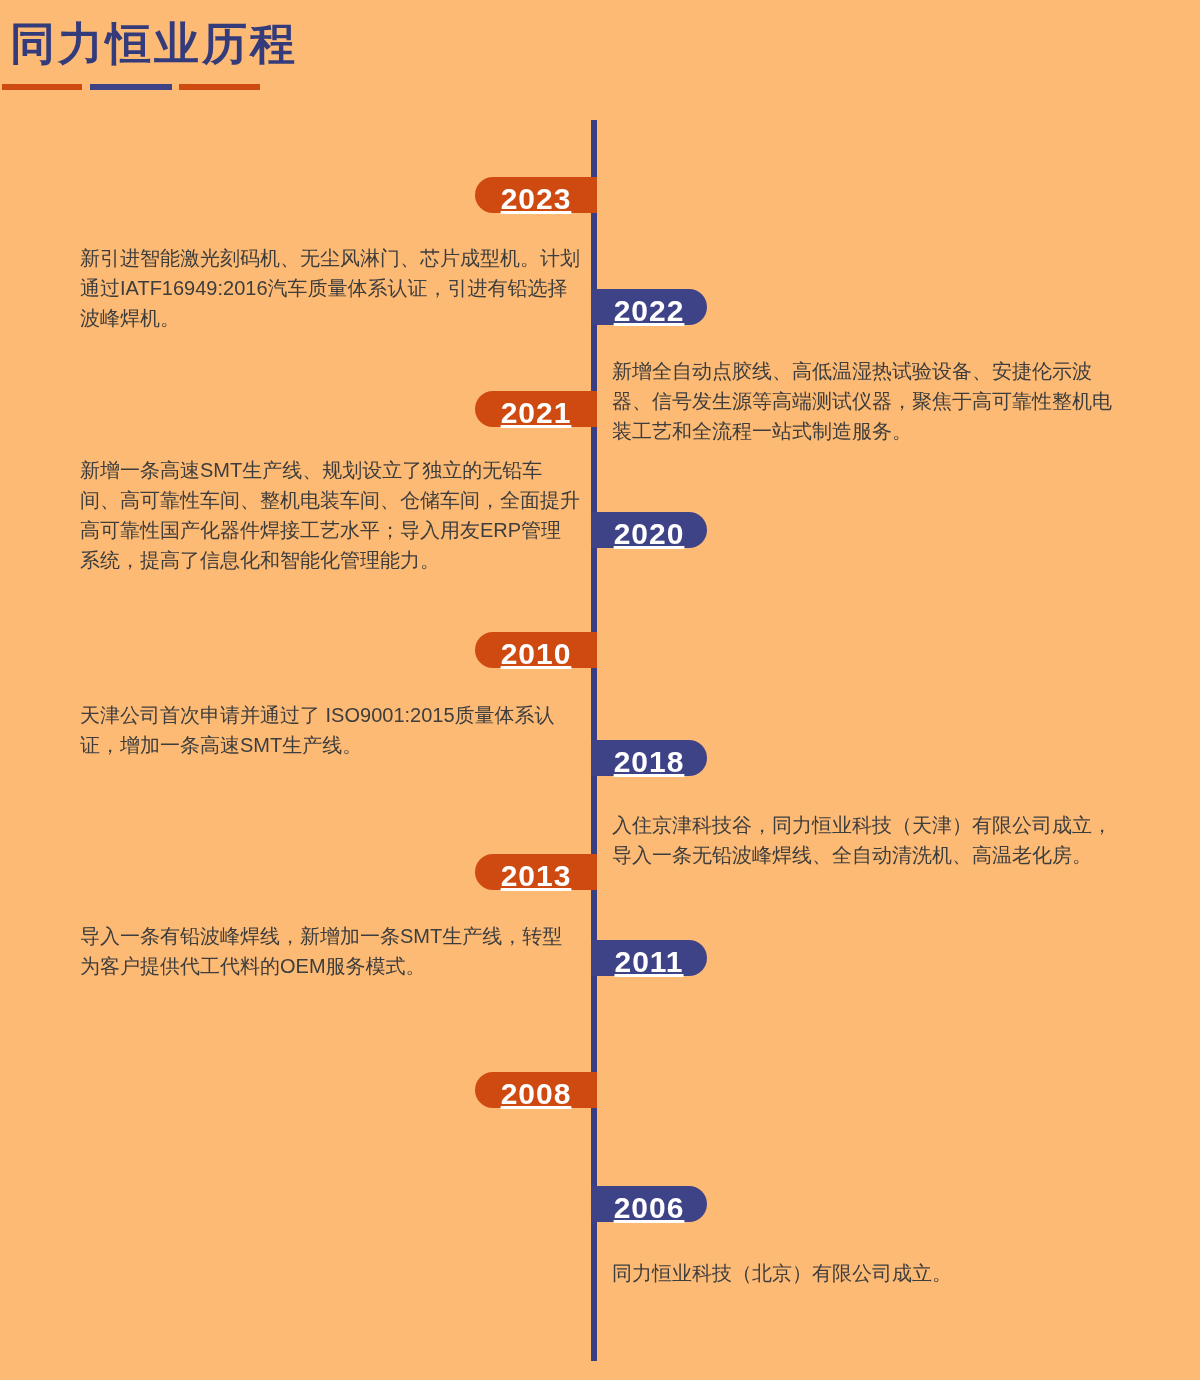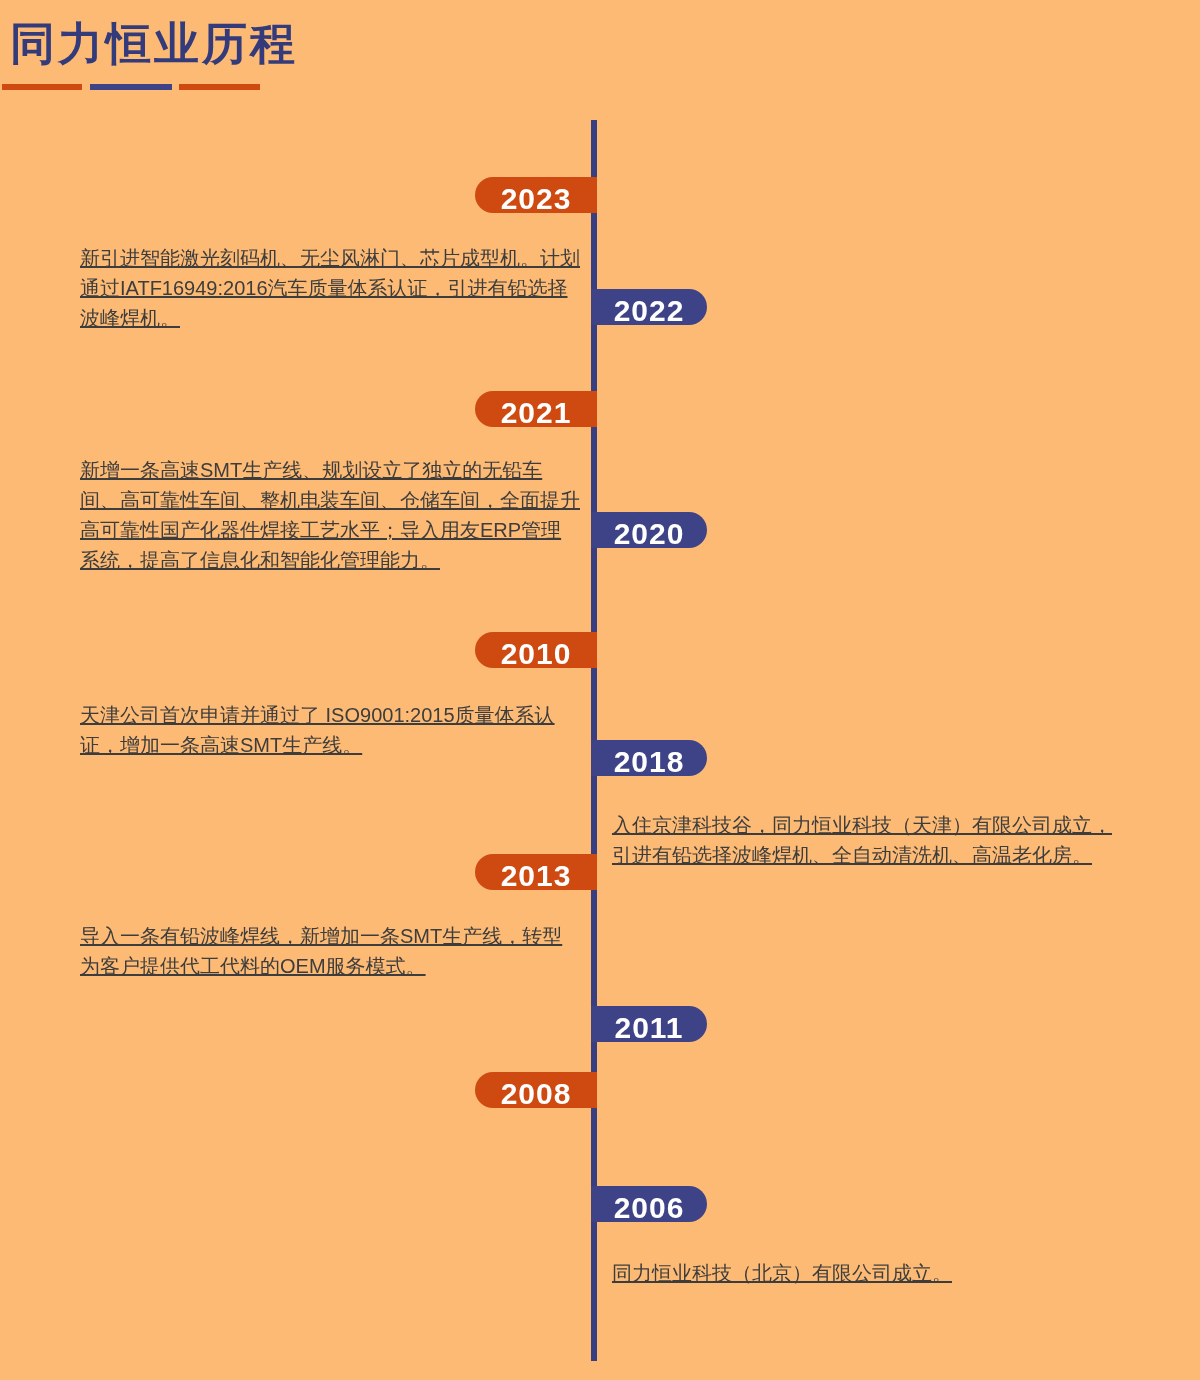--- a/index.html
+++ b/index.html
@@ -16,30 +16,29 @@
   .title-bar.b3 { left:179px; width:81px; background:var(--orange,#cf4a11); }
 
   .timeline-line {
     position:absolute; left:591px; top:120px; width:6px; height:1241px;
     background:var(--line,#383e82); z-index:1;
   }
 
   .badge {
     position:absolute; height:36px; line-height:44px; z-index:2;
     font-size:30px; font-weight:bold; letter-spacing:1px;
-    color:#ffffff; text-align:center;
+    color:#ffffff; text-align:center;text-decoration:underline;
   }
   .badge-left  { left:475px; width:122px; background:var(--orange,#cf4a11); border-radius:22px 0 0 22px; }
   .badge-right { left:591px; width:116px; background:var(--navy,#3e4287);  border-radius:0 22px 22px 0; }
 
   .entry {
     position:absolute; width:500px;
     font-size:20px; line-height:30px; color:var(--text,#3d3d3d);
     text-align:left;
-    text-decoration:underline;
   }
   .entry-left  { left:80px; }
   .entry-right { left:612px; }
   .entry p { margin:0; }
 </style>
 </head>
 <body>
 
 <div class="page">
 
@@ -52,48 +51,52 @@
 
   <div class="timeline-line"></div>
 
   <div class="badge badge-left" style="top:177px">2023</div>
   <div class="entry entry-left" style="top:243px">
     <p>新引进智能激光刻码机、无尘风淋门、芯片成型机。计划通过IATF16949:2016汽车质量体系认证，引进有铅选择波峰焊机。</p>
     <p></p>
   </div>
 
   <div class="badge badge-right" style="top:289px">2022</div>
+  <div class="entry entry-right" style="top:356px">
+    <p>新增全自动点胶线、高低温湿热试验设备、安捷伦示波器、信号发生源等高端测试仪器，聚焦于高可靠性整机电装工艺和全流程一站式制造服务。</p>
+    <p></p>
+  </div>
 
   <div class="badge badge-left" style="top:391px">2021</div>
   <div class="entry entry-left" style="top:455px">
     <p>新增一条高速SMT生产线、规划设立了独立的无铅车间、高可靠性车间、整机电装车间、仓储车间，全面提升高可靠性国产化器件焊接工艺水平；导入用友ERP管理系统，提高了信息化和智能化管理能力。</p>
     <p></p>
   </div>
 
   <div class="badge badge-right" style="top:512px">2020</div>
 
   <div class="badge badge-left" style="top:632px">2010</div>
   <div class="entry entry-left" style="top:700px">
     <p>天津公司首次申请并通过了 ISO9001:2015质量体系认证，增加一条高速SMT生产线。</p>
     <p></p>
   </div>
 
   <div class="badge badge-right" style="top:740px">2018</div>
   <div class="entry entry-right" style="top:810px">
-    <p>入住京津科技谷，同力恒业科技（天津）有限公司成立，引进有铅选择波峰焊机、全自动清洗机、高温老化房。</p>
+    <p>入住京津科技谷，同力恒业科技（天津）有限公司成立，导入一条无铅波峰焊线、全自动清洗机、高温老化房。</p>
     <p></p>
   </div>
 
   <div class="badge badge-left" style="top:854px">2013</div>
   <div class="entry entry-left" style="top:921px">
     <p>导入一条有铅波峰焊线，新增加一条SMT生产线，转型为客户提供代工代料的OEM服务模式。</p>
     <p></p>
   </div>
 
-  <div class="badge badge-right" style="top:1006px">2011</div>
+  <div class="badge badge-right" style="top:940px">2011</div>
 
   <div class="badge badge-left" style="top:1072px">2008</div>
 
   <div class="badge badge-right" style="top:1186px">2006</div>
   <div class="entry entry-right" style="top:1258px">
     <p>同力恒业科技（北京）有限公司成立。</p>
   </div>
 
 </div>
 

